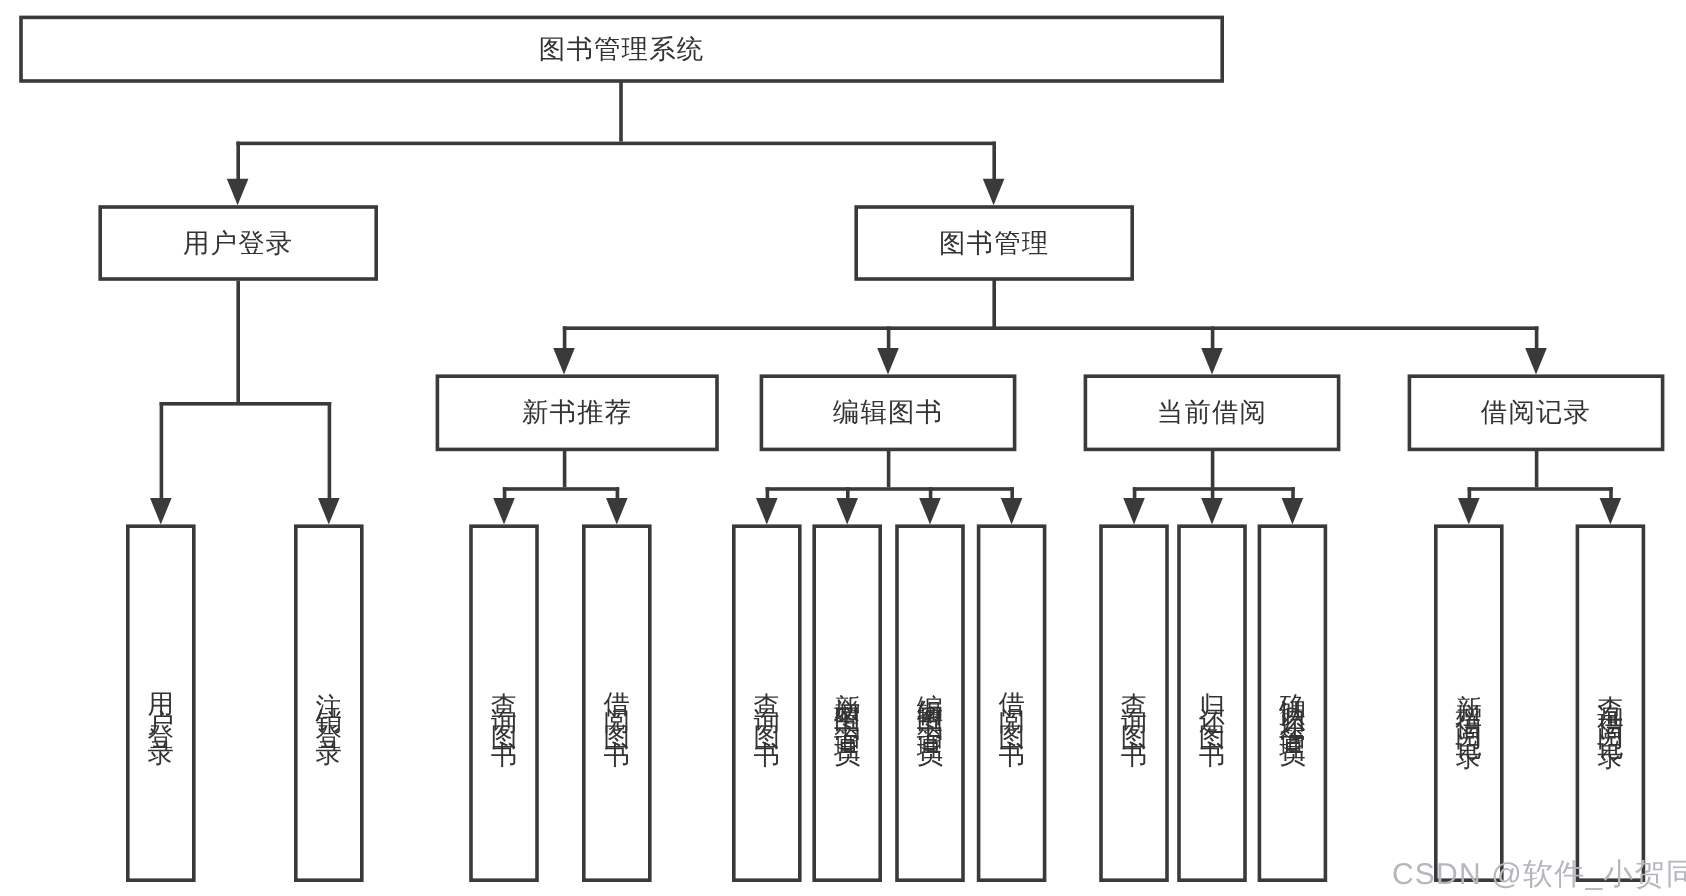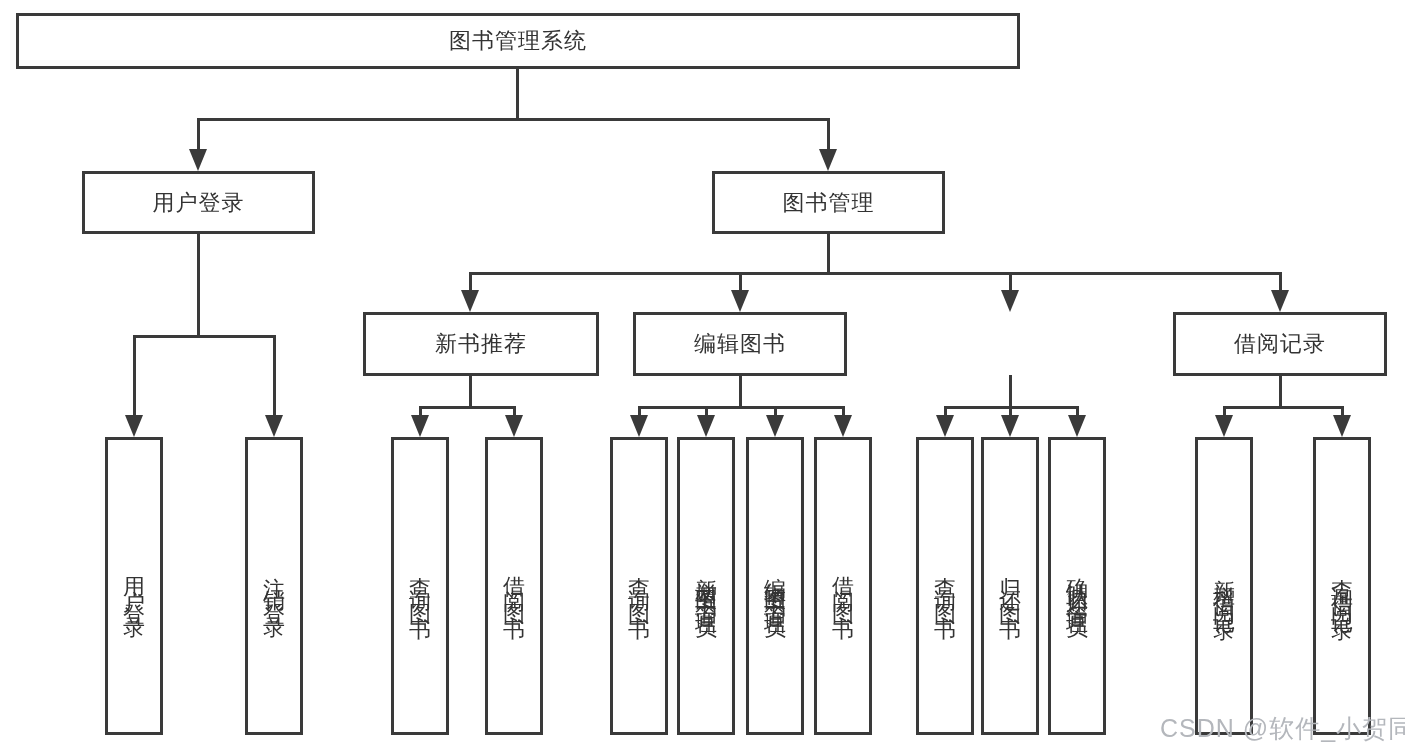--- a/index.html
+++ b/index.html
@@ -68,20 +68,23 @@
   <div class="vline" style="left:1009px;top:272px;height:20px"></div>
   <div class="arrow" style="left:1001px;top:290px"></div>
   <div class="vline" style="left:1279px;top:272px;height:20px"></div>
   <div class="arrow" style="left:1271px;top:290px"></div>
 
   <div class="node" style="left:363px;top:312px;width:236px;height:64px">
     <span>新书推荐</span>
   </div>
   <div class="node" style="left:633px;top:312px;width:214px;height:64px">
     <span>编辑图书</span>
+  </div>
+  <div class="node" style="left:903px;top:312px;width:214px;height:64px">
+    <span>当前借阅</span>
   </div>
   <div class="node" style="left:1173px;top:312px;width:214px;height:64px">
     <span>借阅记录</span>
   </div>
 
   <div class="vline" style="left:469px;top:375px;height:31px"></div>
   <div class="hline" style="left:419px;top:406px;width:97px"></div>
   <div class="vline" style="left:419px;top:406px;height:11px"></div>
   <div class="arrow" style="left:411px;top:415px"></div>
   <div class="vline" style="left:513px;top:406px;height:11px"></div>

